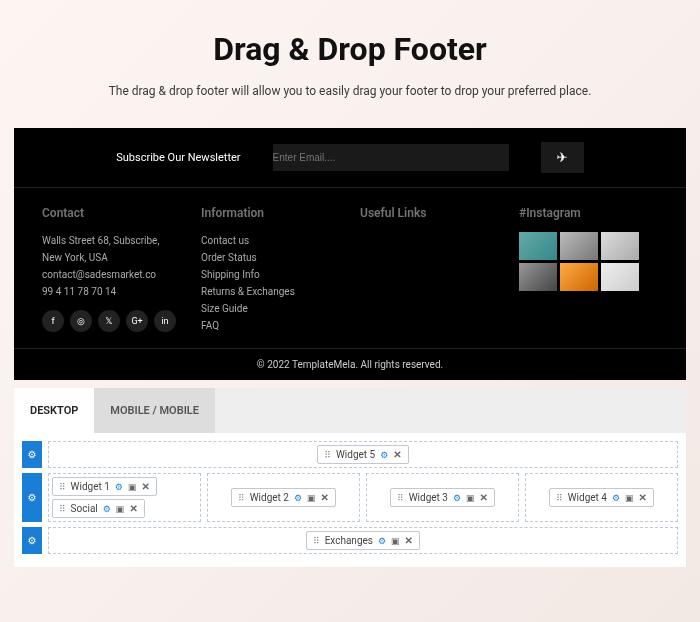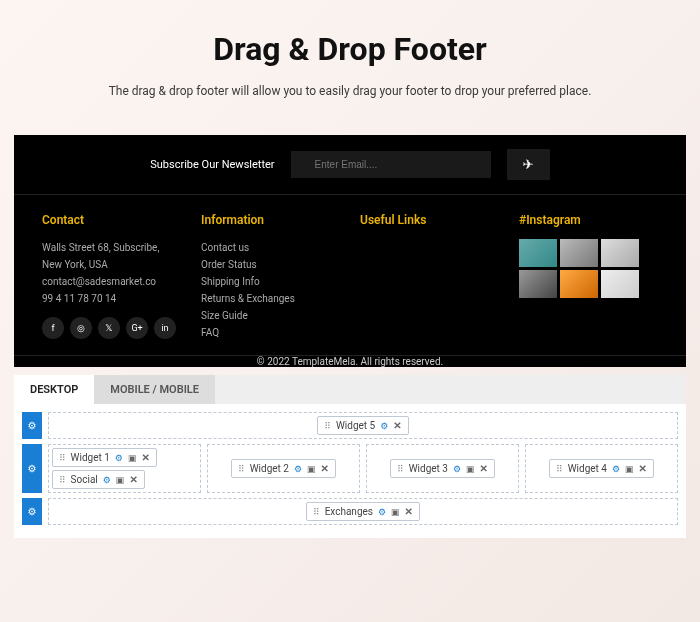--- a/index.html
+++ b/index.html
@@ -1,43 +1,43 @@
 <!DOCTYPE html>
 <html><head>
 <meta charset="utf-8">
 <style>
 *{margin:0;padding:0;box-sizing:border-box}
 body{font-family:-apple-system,BlinkMacSystemFont,"Segoe UI",Roboto,sans-serif;background:linear-gradient(135deg,#fdf5f2 0%,#f8f0ed 50%,#f2e8e4 100%);width:700px;height:622px;overflow:hidden}
-.hero{text-align:center;padding:30px 60px 35px}
+.hero{text-align:center;padding:30px 60px 28px}
 .hero h1{font-size:32px;font-weight:700;color:#111;margin-bottom:14px}
 .hero p{font-size:12px;color:#3a3a3a;line-height:1.5}
 .footer-preview{background:#000;margin:0 14px;color:#fff;font-size:11px}
-.newsletter{display:flex;align-items:center;justify-content:center;padding:14px 40px;gap:16px;border-bottom:1px solid #222}
-.newsletter-input{background:#1a1a1a;border:none;color:#888;padding:8px 24px;width:200px;font-size:10px}
+.newsletter{display:flex;align-items:center;justify-content:center;padding:14px 40px;gap:32px;border-bottom:1px solid #222}
+.newsletter-input{background:#1a1a1a;border:none;color:#888;padding:8px 0;width:236px;font-size:10px}
 .newsletter-btn{background:#1a1a1a;border:none;color:#fff;padding:8px 16px;cursor:pointer}
 .footer-cols{display:flex;padding:18px 28px 14px;gap:20px}
 .col{flex:1}
-.col h4{font-size:12px;font-weight:600;margin-bottom:12px;color:#eab308}
+.col h4{font-size:12px;font-weight:600;margin-bottom:12px;color:#737373}
 .col-text{color:#aaa;font-size:10px;line-height:1.7}
 .col-links{list-style:none}
 .col-links li{color:#aaa;font-size:10px;padding:3px 0}
 .social-icons{display:flex;gap:6px;margin-top:10px}
 .social-icons span{width:22px;height:22px;border-radius:50%;background:#222;display:flex;align-items:center;justify-content:center;font-size:9px;color:#fff}
 .insta-grid{display:grid;grid-template-columns:repeat(3,38px);gap:3px}
 .insta-grid div{width:38px;height:28px;background:linear-gradient(135deg,#888,#555)}
 .insta-grid div:nth-child(1){background:linear-gradient(135deg,#6aa,#388)}
 .insta-grid div:nth-child(2){background:linear-gradient(135deg,#bbb,#777)}
 .insta-grid div:nth-child(3){background:linear-gradient(135deg,#ddd,#aaa)}
 .insta-grid div:nth-child(4){background:linear-gradient(135deg,#999,#444)}
 .insta-grid div:nth-child(5){background:linear-gradient(135deg,#fa4,#c60)}
 .insta-grid div:nth-child(6){background:linear-gradient(135deg,#eee,#ccc)}
-.copyright{text-align:center;font-size:10px;color:#ccc;border-top:1px solid #222}
+.copyright{text-align:center;padding:10px;font-size:10px;color:#ccc;border-top:1px solid #222}
 .builder{margin:8px 14px 0;background:#fff}
 .tabs{display:flex;background:#eee}
-.tab{padding:8px 16px;font-size:11px;font-weight:600;background:#ddd;color:#555;cursor:pointer}
+.tab{padding:16px 16px;font-size:11px;font-weight:600;background:#ddd;color:#555;cursor:pointer}
 .tab.active{background:#fff;color:#222}
 .builder-body{padding:8px}
 .row{display:flex;gap:6px;margin-bottom:5px;align-items:stretch}
 .row-handle{width:20px;background:#1a7fd4;display:flex;align-items:center;justify-content:center;color:#fff;font-size:10px;cursor:grab}
 .cell{flex:1;border:1px dashed #bfc9d4;background:#fff;min-height:26px;display:flex;align-items:center;justify-content:center;padding:3px}
 .widget{border:1px solid #c0c8d4;background:#fff;padding:3px 6px;display:inline-flex;align-items:center;gap:5px;font-size:10px;color:#444;border-radius:2px}
 .widget .drag{color:#888;font-size:9px}
 .widget .ico{color:#1a7fd4;font-size:9px}
 .widget .eye{color:#666;font-size:9px}
 .widget .x{color:#666;font-size:10px;font-weight:700}

